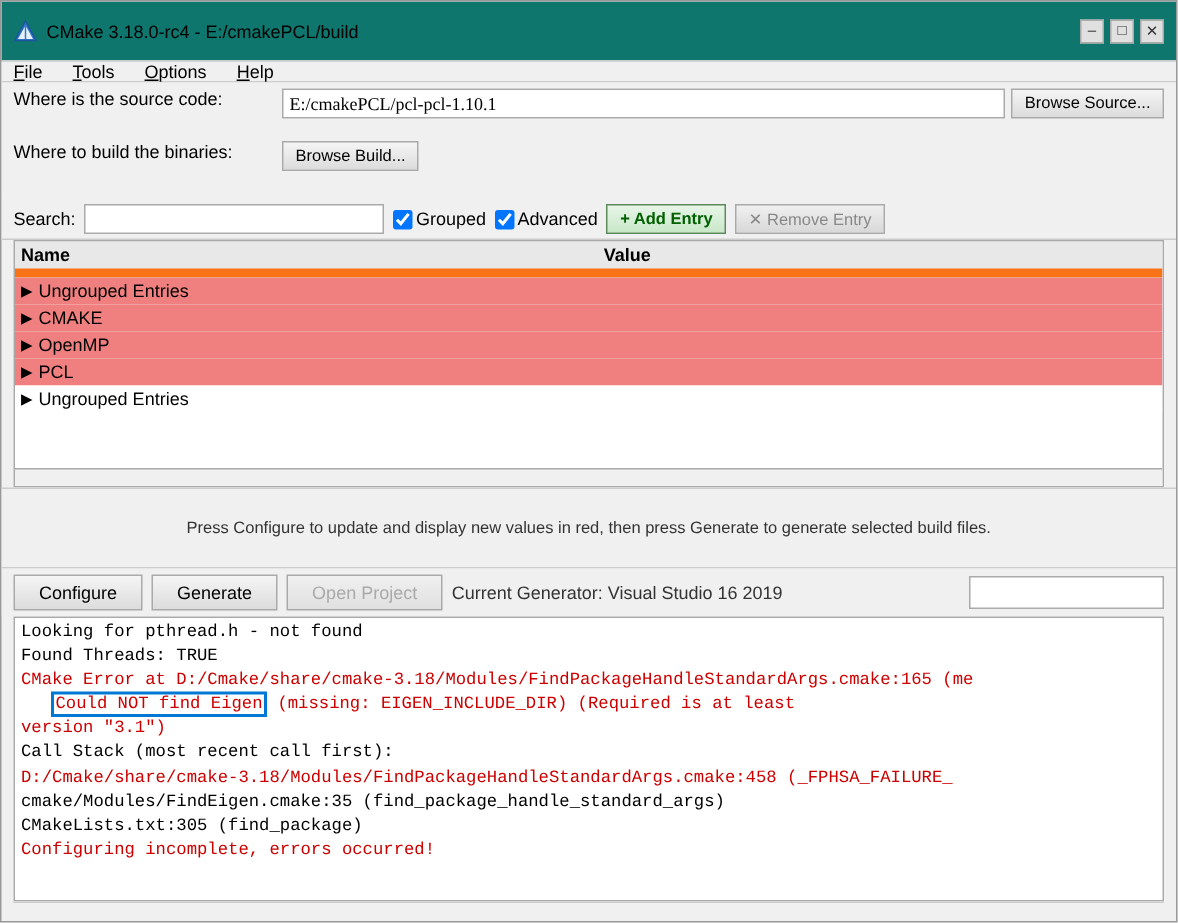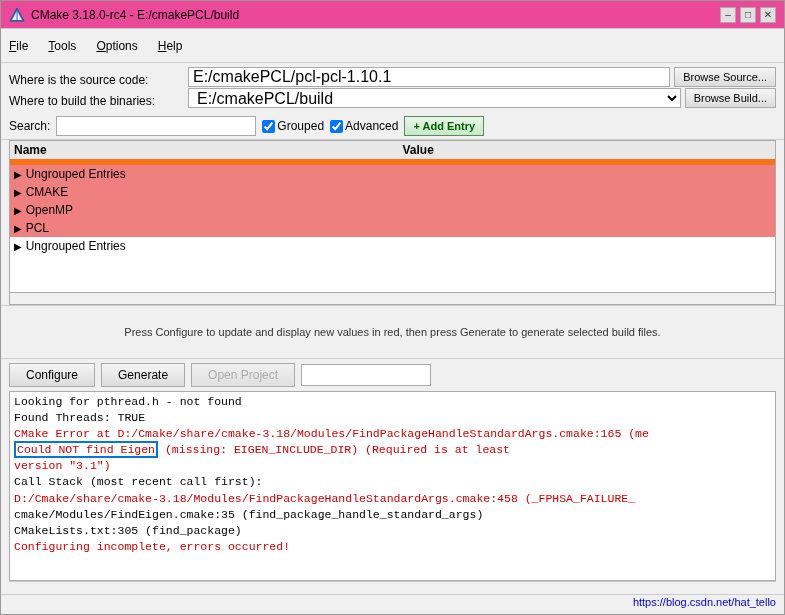--- a/index.html
+++ b/index.html
@@ -7,26 +7,26 @@
       font-family: 'Segoe UI', Tahoma, Geneva, Verdana, sans-serif;
       font-size: 12px;
       background: #f0f0f0;
       width: 785px;
       height: 615px;
       overflow: hidden;
       border: 1px solid #999;
     }
     
     .title-bar {
-      background: #ec4899;
+      background: #0f766e;
       border-bottom: 1px solid #ccc;
       display: flex;
       align-items: center;
       padding: 4px 8px;
-      height: 28px;
+      height: 40px;
       justify-content: space-between;
     }
     .title-bar-left {
       display: flex;
       align-items: center;
       gap: 6px;
     }
     .title-bar-icon {
       width: 16px;
       height: 16px;
@@ -51,54 +51,55 @@
       justify-content: center;
       color: #333;
     }
     
     .menu-bar {
       background: #f0f0f0;
       border-bottom: 1px solid #ccc;
       display: flex;
       padding: 2px 4px;
       gap: 12px;
-      height: 34px;
+      height: 14px;
       align-items: center;
     }
     .menu-item {
       font-size: 12px;
       cursor: pointer;
       color: #000;
       text-decoration: underline;
       text-decoration-color: transparent;
       padding: 1px 4px;
     }
     
     .form-area {
       background: #f0f0f0;
       padding: 4px 8px;
     }
     .form-row {
       display: flex;
-      align-items: flex-end;
-      margin-bottom: 1px;
+      align-items: flex-start;
+      margin-bottom: 15px;
       gap: 4px;
     }
     .form-label {
       font-size: 12px;
       white-space: nowrap;
       min-width: 175px;
     }
     .form-input {
       flex: 1;
       height: 20px;
       border: 1px solid #aaa;
       background: #fff;
       padding: 0 4px;
-      font-size: 16px;
+      font-size: 12px;
+      font-family: Liberation Serif, serif;
     }
     .form-btn {
       height: 20px;
       padding: 0 8px;
       font-size: 11px;
       border: 1px solid #aaa;
       background: linear-gradient(to bottom, #f5f5f5, #dcdcdc);
       cursor: pointer;
       white-space: nowrap;
     }
@@ -248,20 +249,21 @@
       font-family: 'Courier New', monospace;
       padding: 2px 4px;
       line-height: 1.4;
     }
     .output-line { white-space: nowrap; color: #000; }
     .output-line.red { color: #cc0000; }
     .eigen-highlight {
       border: 2px solid #0078d4;
       display: inline;
       padding: 0 1px;
+      margin-left: 20px;
     }
     
     .status-bottom {
       display: flex;
       justify-content: flex-end;
       padding: 1px 8px;
       background: #f0f0f0;
       border-top: 1px solid #ccc;
       font-size: 11px;
       color: #0000cc;
@@ -303,39 +305,37 @@
 </div>
 
 <div class="form-area">
   <div class="form-row">
     <span class="form-label">Where is the source code:</span>
     <input class="form-input" value="E:/cmakePCL/pcl-pcl-1.10.1" style="">
     <button class="form-btn">Browse Source...</button>
   </div>
   <div class="form-row">
     <span class="form-label">Where to build the binaries:</span>
-    <select class="form-input" style="appearance:auto;">
-      <option>E:/cmakePCL/build</option>
-    </select>
     <button class="form-btn">Browse Build...</button>
   </div>
 </div>
 
 <div class="search-row">
   <span class="search-label">Search:</span>
   <input class="search-input" style="">
   <label class="checkbox-label">
     <input type="checkbox" checked="" style="">
     <span>Grouped</span>
   </label>
   <label class="checkbox-label">
     <input type="checkbox" checked="" style="">
     <span>Advanced</span>
   </label>
   <button class="add-entry-btn">+ Add Entry</button>
+  <button class="remove-entry-btn">✕ Remove Entry</button>
 </div>
 
 <div class="table-area">
   <div class="table-header">
     <span class="col-name">Name</span>
     <span class="col-value">Value</span>
   </div>
   <div class="table-body" id="table-body">
 
   <div class="table-row-group red-bg">
@@ -361,20 +361,21 @@
     </div>
   <div class="table-scroll-h"></div>
 </div>
 
 <div class="status-bar">Press Configure to update and display new values in red, then press Generate to generate selected build files.</div>
 
 <div class="button-row">
   <button class="main-btn">Configure</button>
   <button class="main-btn">Generate</button>
   <button class="main-btn disabled">Open Project</button>
+  <span class="generator-label">Current Generator: Visual Studio 16 2019</span>
   <input class="generator-input" value="" style="">
 </div>
 
 <div class="output-area" id="output-area">
     <div class="output-line">Looking for pthread.h - not found</div>
     <div class="output-line">Found Threads: TRUE</div>
     <div class="output-line red">CMake Error at D:/Cmake/share/cmake-3.18/Modules/FindPackageHandleStandardArgs.cmake:165 (me</div>
     <div class="output-line red">  <span class="eigen-highlight">Could NOT find Eigen</span> (missing: EIGEN_INCLUDE_DIR) (Required is at least</div>
     <div class="output-line red">  version "3.1")</div>
     <div class="output-line">Call Stack (most recent call first):</div>

